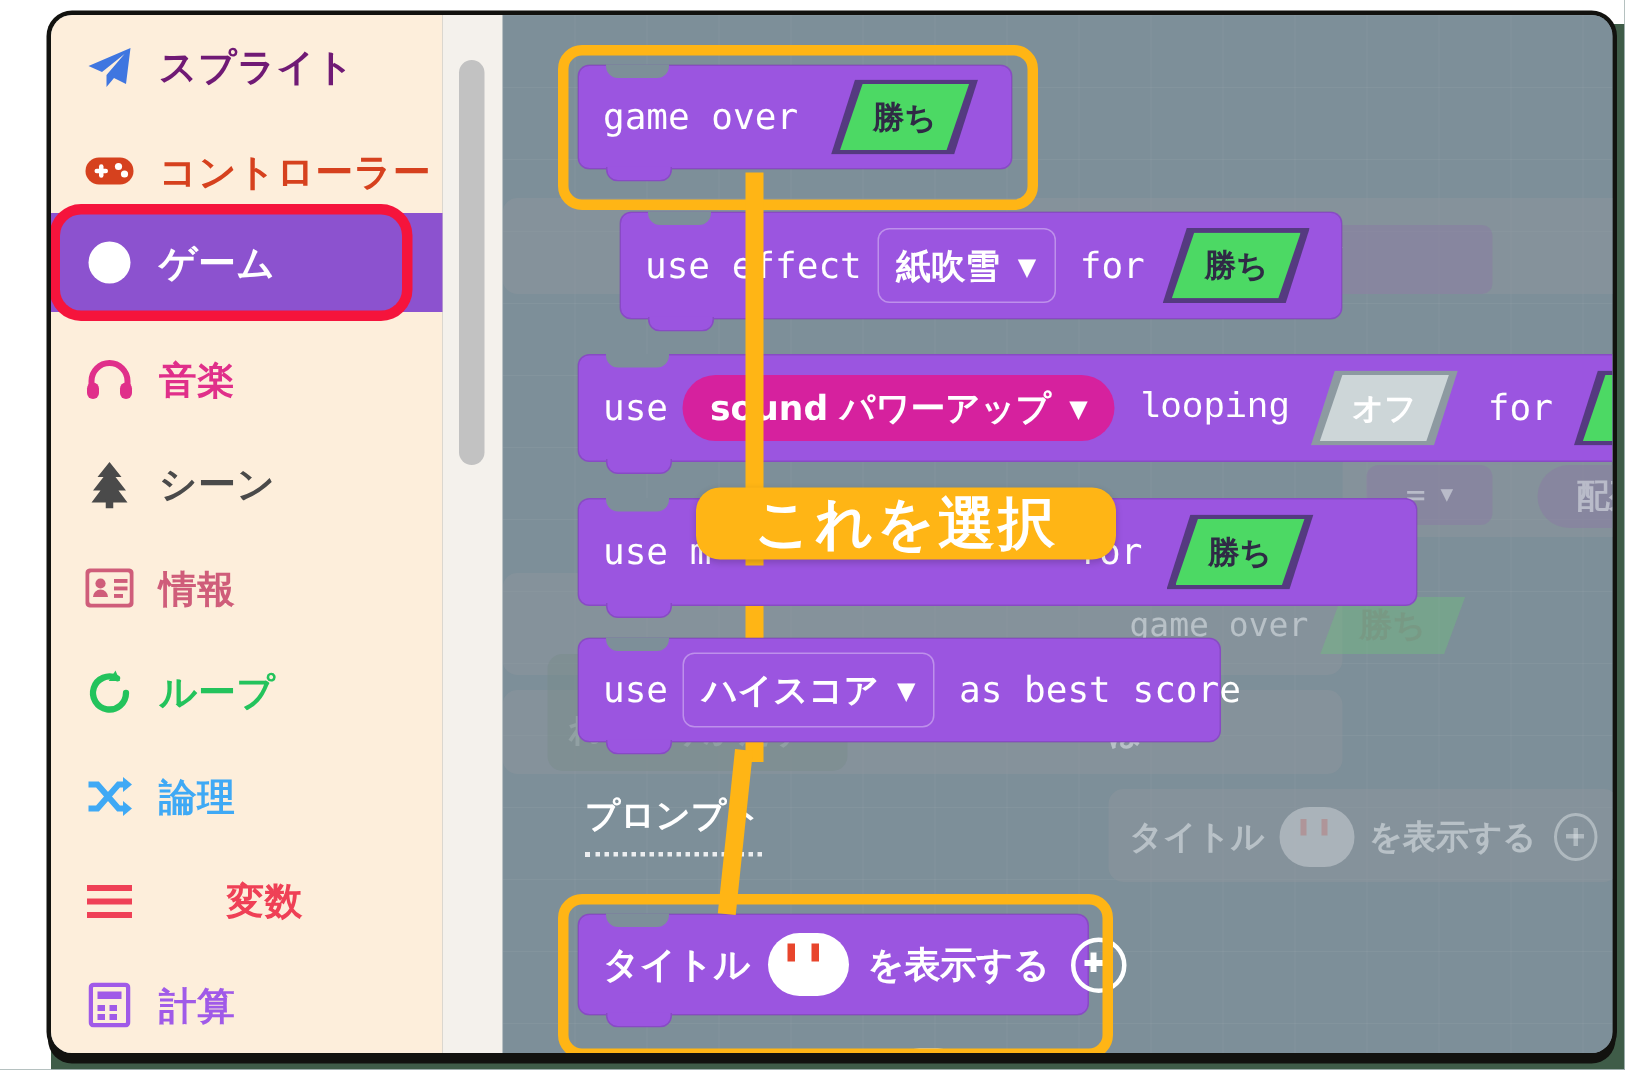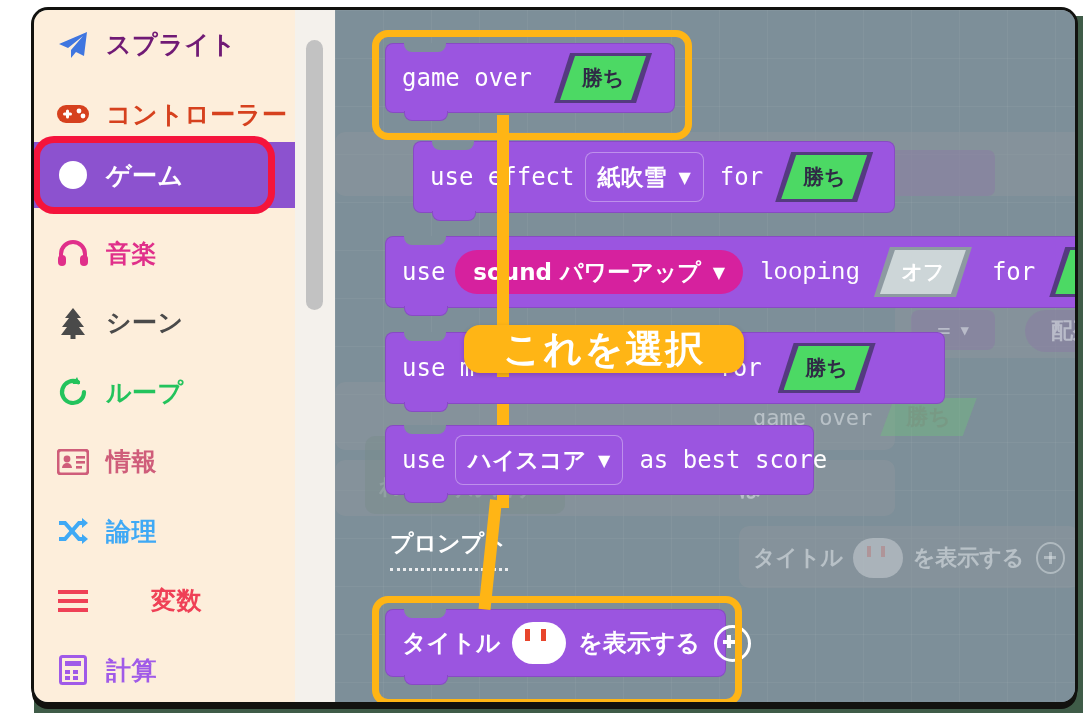--- a/index.html
+++ b/index.html
@@ -455,40 +455,40 @@
         <svg width="30" height="32" viewBox="0 0 30 32">
             <path d="M15 1 L23 11 L19 11 L26 20 L21 20 L27 28 L3 28 L9 20 L4 20 L11 11 L7 11 Z" fill="#4a4a4a"></path>
             <rect x="12.5" y="26" width="5" height="6" fill="#4a4a4a"></rect>
           </svg>
       </span>
       <span class="tbx-label" style="color:#4a4a4a;">シーン</span>
     </div>
 
     <div class="tbx-item">
       <span class="tbx-icon">
-        <svg width="32" height="32" viewBox="0 0 32 32">
-            <path d="M27 16 a11 11 0 1 1 -6-9.8" fill="none" stroke="#23c35c" stroke-width="4.2" stroke-linecap="round"></path>
-            <path d="M20 1 L23 8 L15.5 8 Z" fill="#23c35c"></path>
-          </svg>
-      </span>
-      <span class="tbx-label" style="color:#23c35c;">ループ</span>
-    </div>
-
-    <div class="tbx-item">
-      <span class="tbx-icon">
         <svg width="32" height="26" viewBox="0 0 32 26">
             <rect x="1" y="1" width="30" height="24" rx="3" fill="none" stroke="#cf5d7a" stroke-width="3"></rect>
             <circle cx="10" cy="10" r="3.4" fill="#cf5d7a"></circle>
             <path d="M5 19 a5 5 0 0 1 10 0 z" fill="#cf5d7a"></path>
             <rect x="19" y="7" width="9" height="2.6" fill="#cf5d7a"></rect>
             <rect x="19" y="12" width="9" height="2.6" fill="#cf5d7a"></rect>
             <rect x="19" y="17" width="6" height="2.6" fill="#cf5d7a"></rect>
           </svg>
       </span>
       <span class="tbx-label" style="color:#cf5d7a;">情報</span>
+    </div>
+
+    <div class="tbx-item">
+      <span class="tbx-icon">
+        <svg width="32" height="32" viewBox="0 0 32 32">
+            <path d="M27 16 a11 11 0 1 1 -6-9.8" fill="none" stroke="#23c35c" stroke-width="4.2" stroke-linecap="round"></path>
+            <path d="M20 1 L23 8 L15.5 8 Z" fill="#23c35c"></path>
+          </svg>
+      </span>
+      <span class="tbx-label" style="color:#23c35c;">ループ</span>
     </div>
 
     <div class="tbx-item">
       <span class="tbx-icon">
         <svg width="32" height="28" viewBox="0 0 32 28">
             <path d="M2 6 h6 l14 16 h6" fill="none" stroke="#3fa9f5" stroke-width="4"></path>
             <path d="M2 22 h6 l14 -16 h6" fill="none" stroke="#3fa9f5" stroke-width="4"></path>
             <path d="M25 1 L31 6 L25 11 Z" fill="#3fa9f5"></path>
             <path d="M25 17 L31 22 L25 27 Z" fill="#3fa9f5"></path>
           </svg>

